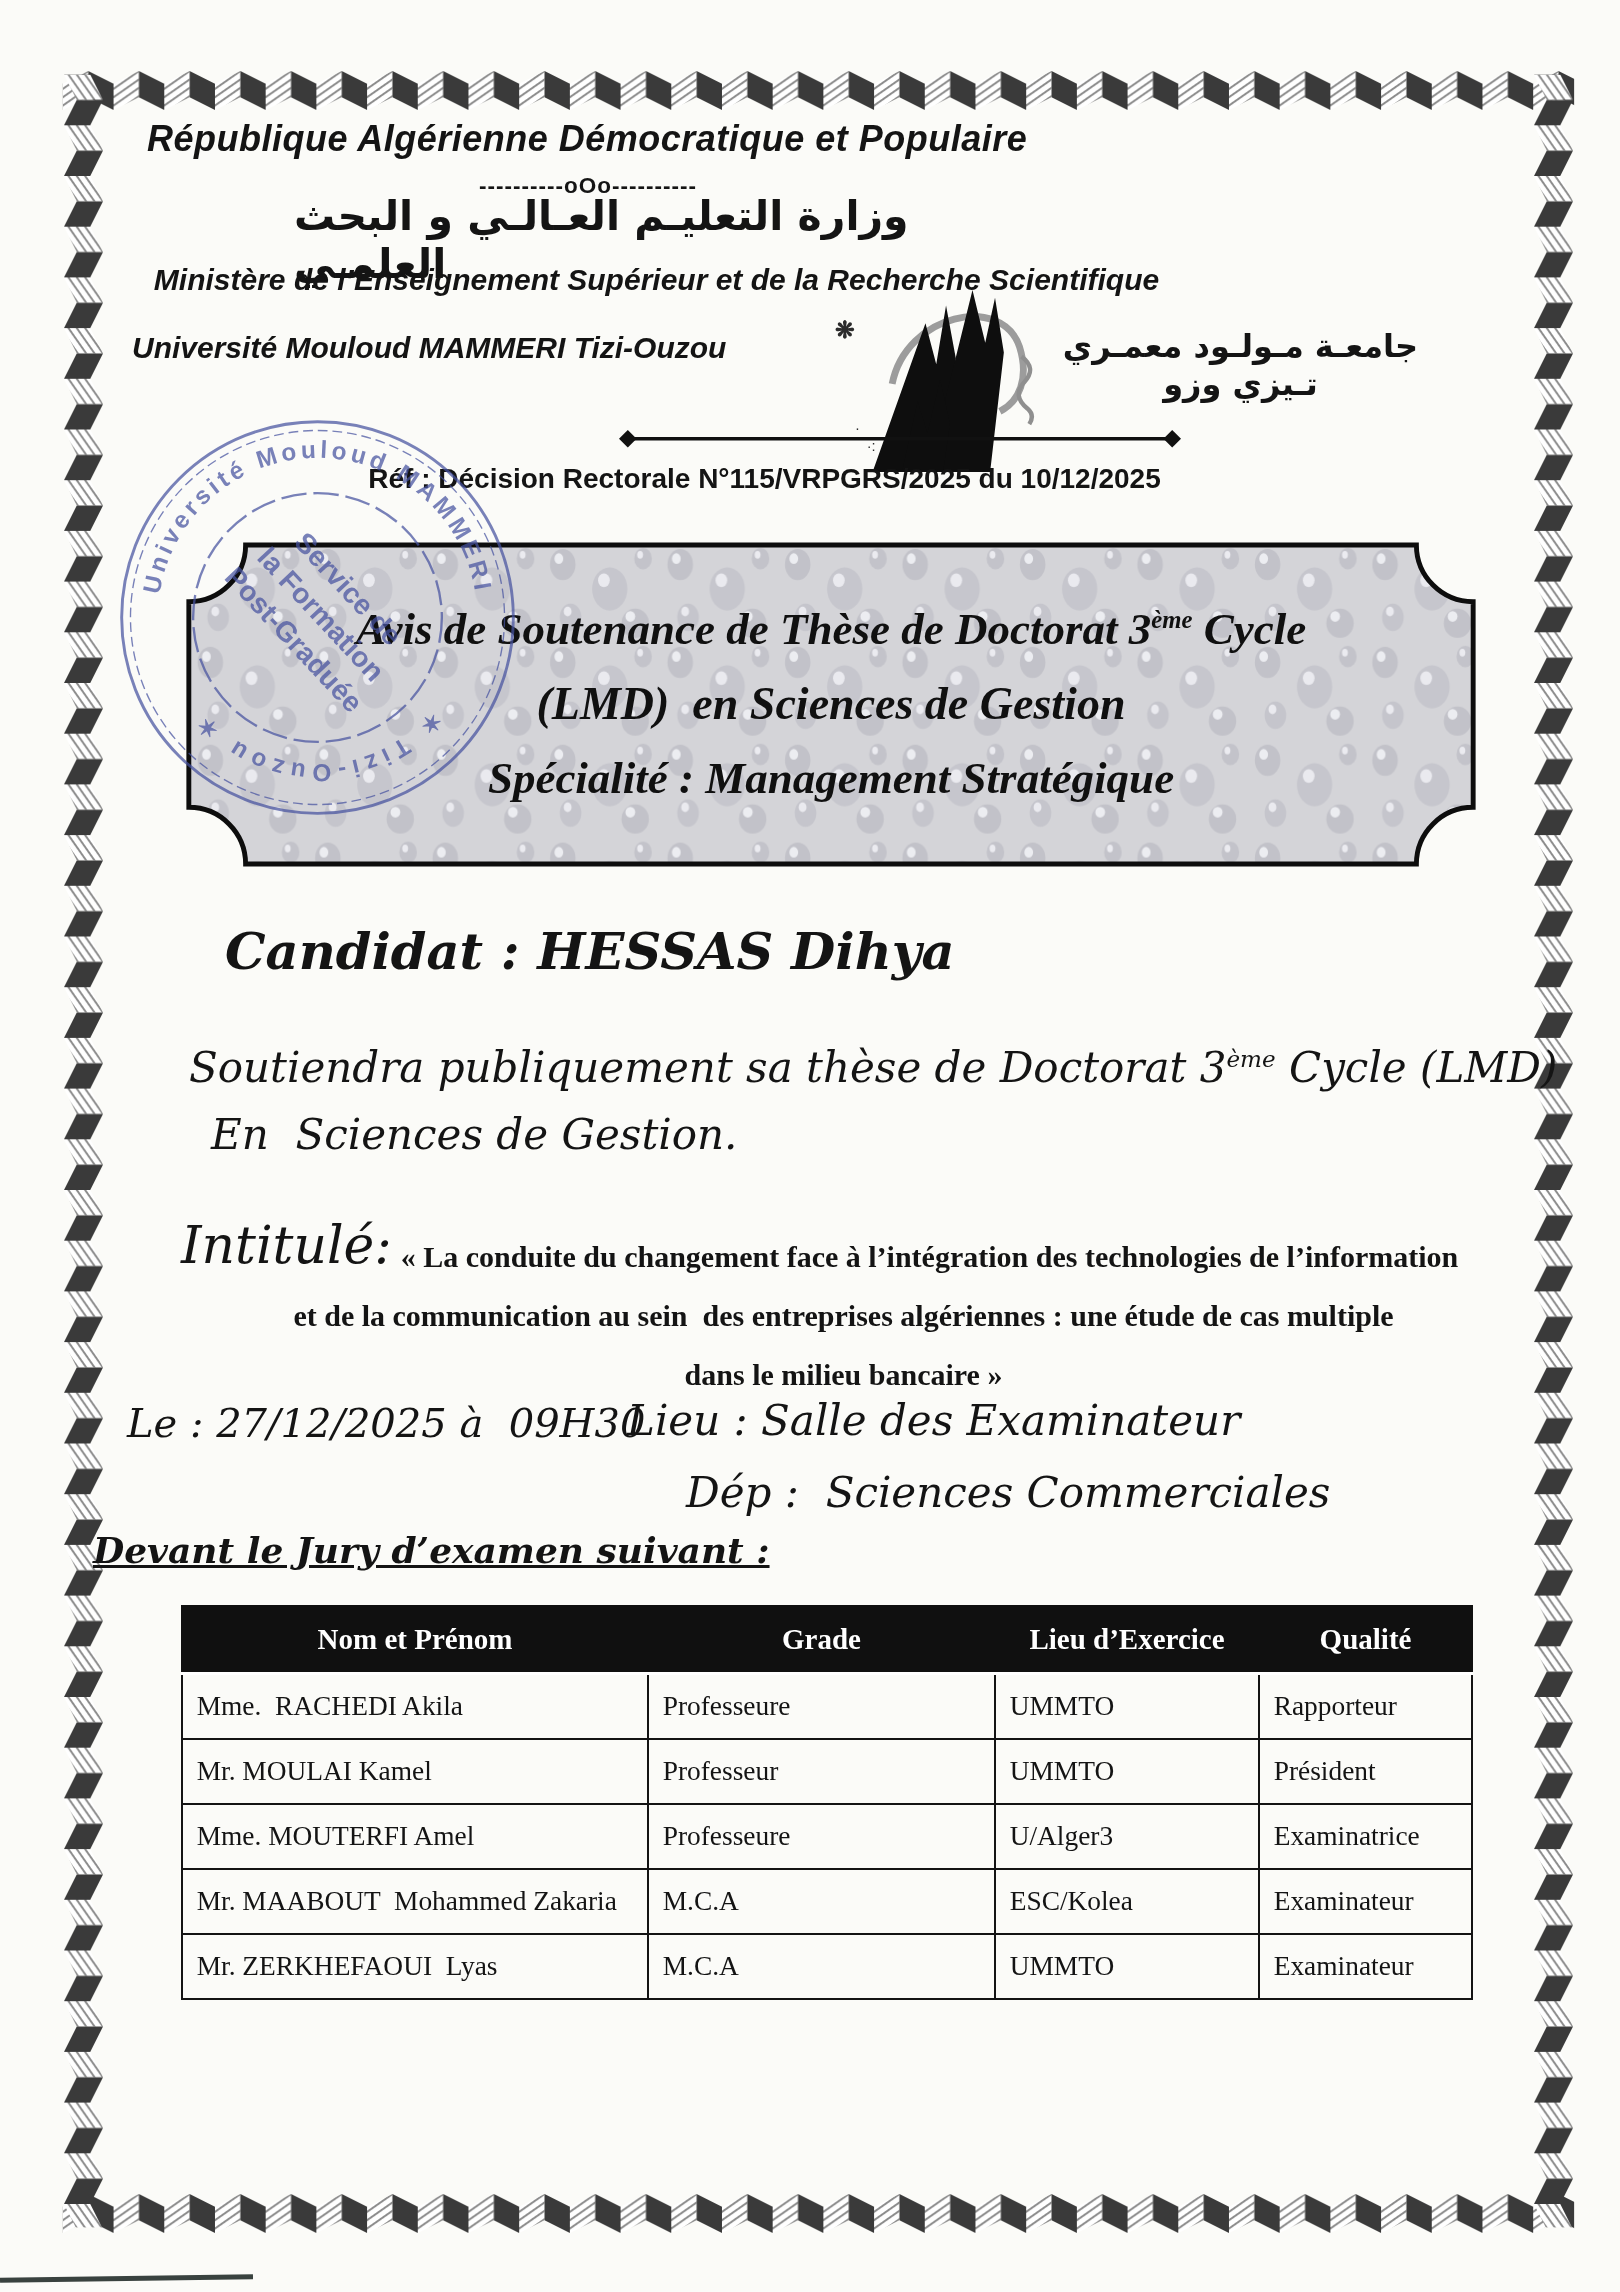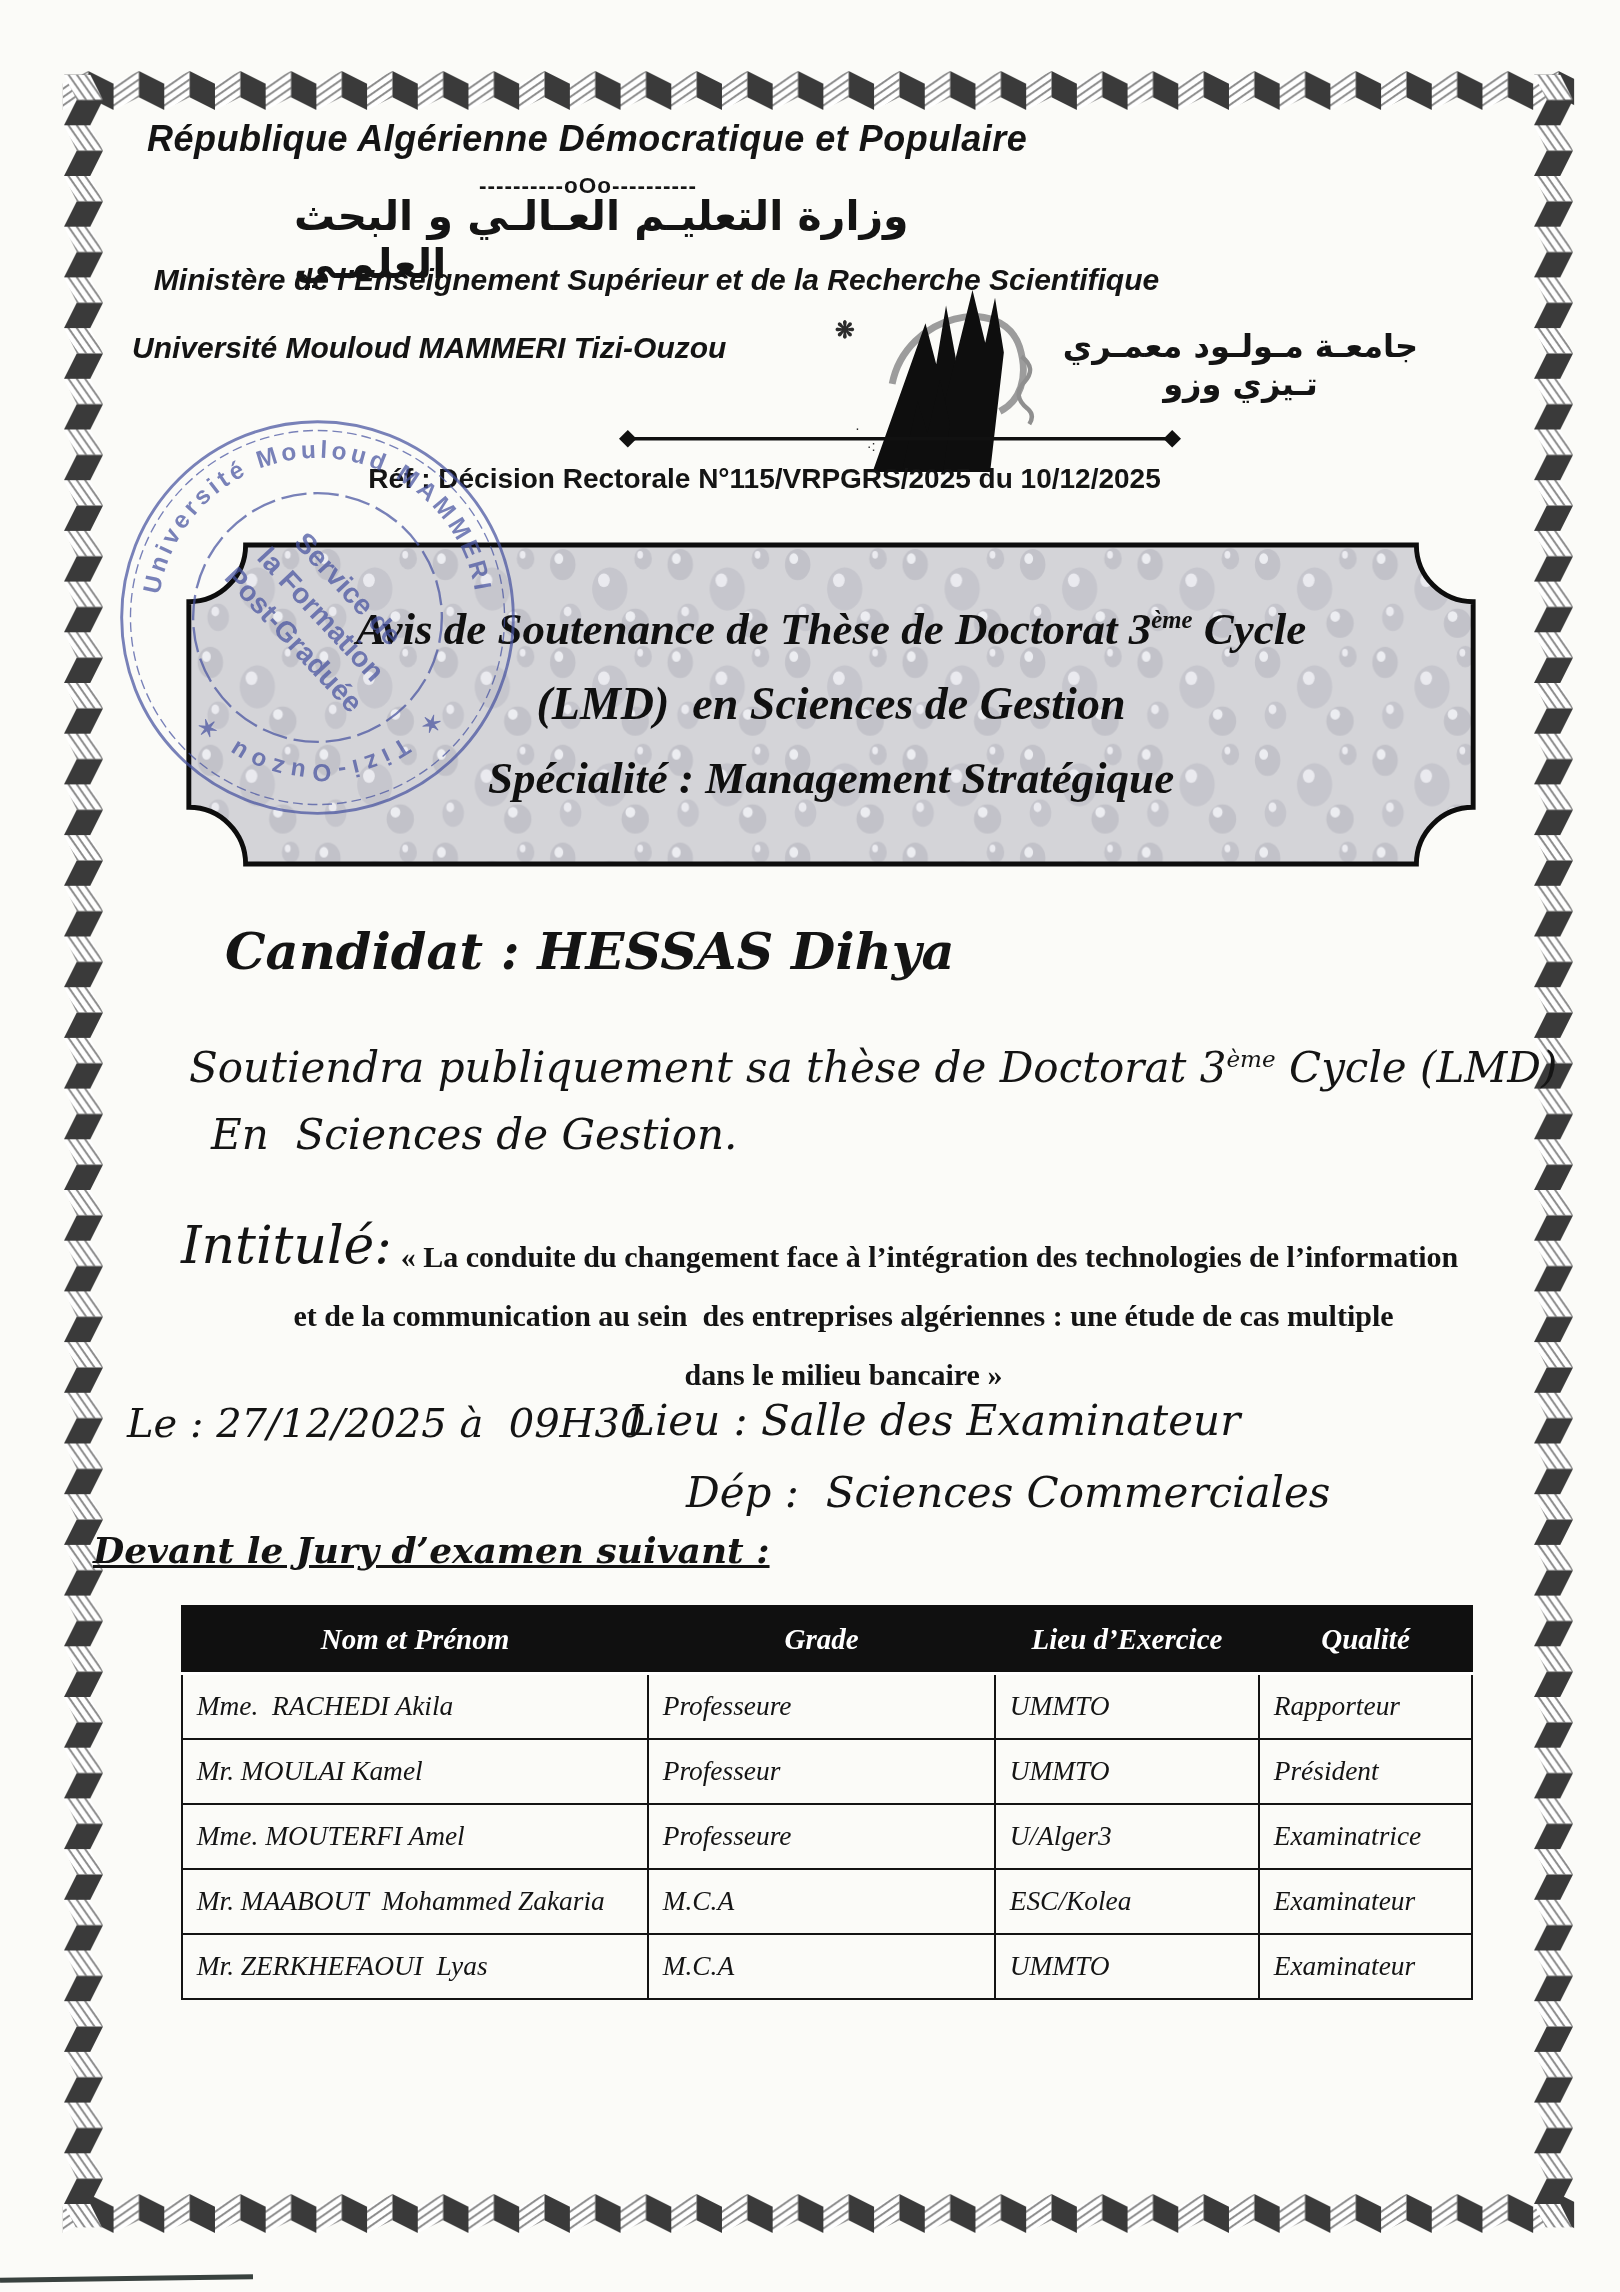--- a/index.html
+++ b/index.html
@@ -149,21 +149,21 @@
     <div class="pre">et de la communication au sein  des entreprises algériennes : une étude de cas multiple</div>
     <div>dans le milieu bancaire »</div>
   </div>
 
   <div class="abs script pre" style="left:127px;top:1400px;font-size:40px;"><span>Le : </span><span>27/12/2025 à  09H30</span></div>
   <div class="abs script" style="left:627px;top:1396px;font-size:42px;"><span>Lieu : </span><span>Salle des Examinateur</span></div>
   <div class="abs script pre" style="left:686px;top:1468px;font-size:42px;"><span>Dép :  </span><span>Sciences Commerciales</span></div>
 
   <div class="abs script underline" style="left:93px;top:1529px;font-size:36px;font-weight:bold;">Devant le Jury d’examen suivant :</div>
 
-  <div class="abs" style="left:181px;top:1605px;font-style:italic;">
+  <div class="abs" style="left:181px;top:1605px;">
     <table class="jury">
       <colgroup>
           <col style="width:466px">
           <col style="width:347px">
           <col style="width:264px">
           <col style="width:213px">
         </colgroup>
       <thead>
         <tr>
           <th>Nom et Prénom</th>

